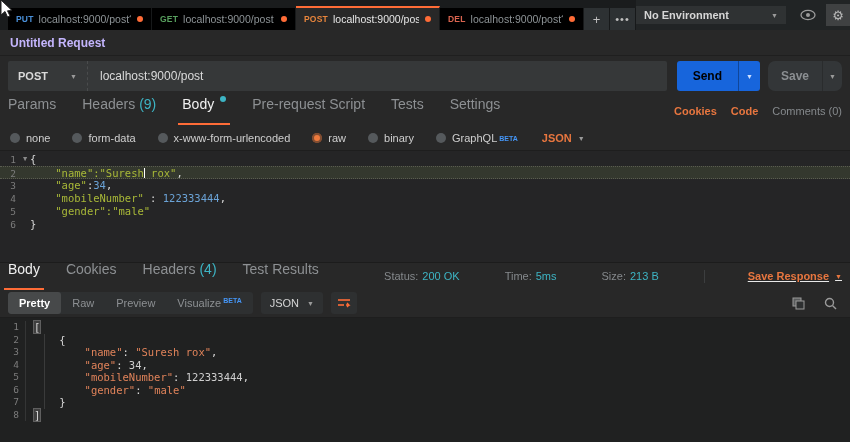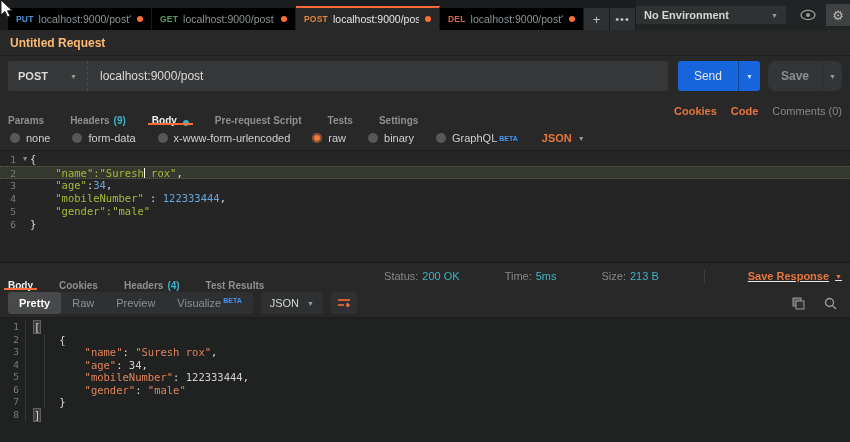--- a/index.html
+++ b/index.html
@@ -35,44 +35,44 @@
     padding:0 8px; margin-right:10px; cursor:pointer;
   }
   .env-select span.lbl { font-size:11px; font-weight:bold; color:#d6d6d6; flex:1; }
   .chev { font-size:7px; color:#9a9a9a; }
   .iconbtn { width:24px; height:22px; display:flex; align-items:center; justify-content:center; cursor:pointer; }
   .gearbox { background:#3f4142; margin-left:6px; }
   .gear-glyph { color:#b8b8b8; font-size:13px; }
 
   
   .titlebar { height:26px; display:flex; align-items:center; padding:0 10px; border-bottom:1px solid #1f1f1f; flex-shrink:0; }
-  .titlebar .rtitle { font-size:12px; font-weight:bold; color:#fdba74; }
+  .titlebar .rtitle { font-size:12px; font-weight:bold; color:#c4b5fd; }
 
   
   .urlrow { height:40px; display:flex; align-items:center; padding:0 8px; flex-shrink:0; }
   .method-select {
     width:80px; height:30px; background:#363839; display:flex; align-items:center;
     padding:0 10px; border-right:1px dashed #4a4c4d; border-radius:2px 0 0 2px; cursor:pointer;
   }
   .method-select .mlabel { font-size:11px; font-weight:bold; color:#dadada; flex:1; }
   .url-input {
     flex:1; height:30px; background:#363839; display:flex; align-items:center;
     padding:0 12px; font-size:12px; color:#dadada; border-radius:0 2px 2px 0; cursor:text;
   }
   .send-btn { display:flex; margin-left:10px; border-radius:3px; overflow:hidden; cursor:pointer; }
-  .send-main { background:#1765dc; color:#e5e5e5; font-size:12px; font-weight:normal; padding:0 16px; height:30px; display:flex; align-items:center; }
+  .send-main { background:#1765dc; color:#000000; font-size:12px; font-weight:bold; padding:0 16px; height:30px; display:flex; align-items:center; }
   .send-arrow { background:#1765dc; border-left:1px solid rgba(0,0,0,.3); width:22px; display:flex; align-items:center; justify-content:center; }
   .send-arrow .chev { color:#cfe0ff; }
   .save-btn { display:flex; margin-left:8px; border-radius:7px; overflow:hidden; cursor:pointer; }
   .save-main { background:#333638; color:#8b8f92; font-size:12px; font-weight:bold; padding:0 13px; height:30px; display:flex; align-items:center; }
   .save-arrow { background:#333638; border-left:1px solid #2a2c2d; width:20px; display:flex; align-items:center; justify-content:center; }
 
   
   .reqtabs { height:30px; display:flex; align-items:center; padding:0 8px; flex-shrink:0; }
-  .rqt { font-size:10px; color:#8d9093; margin-right:26px; height:30px; display:flex; align-items:flex-end; cursor:pointer; position:relative;font-weight:bold; }
+  .rqt { font-size:14px; color:#8d9093; margin-right:26px; height:30px; display:flex; align-items:flex-start; cursor:pointer; position:relative; }
   .rqt .count { color:#3db4c4; margin-left:4px; }
   .rqt.active { color:#f0f0f0; }
   .rqt.active::after { content:""; position:absolute; left:-4px; right:-4px; bottom:1px; height:2px; background:#ff6c37; }
   .bodydot { width:6px; height:6px; border-radius:50%; background:#3db4c4; margin-left:6px; }
   .rlinks { margin-left:auto; display:flex; align-items:center; }
   .rlink { font-size:11px; font-weight:bold; color:#e8763f; margin-left:14px; cursor:pointer; }
   .rlink.dim { color:#85898c; font-weight:normal; cursor:default; }
 
   
   .bodytypes { height:24px; display:flex; align-items:center; padding:0 10px; flex-shrink:0; }

